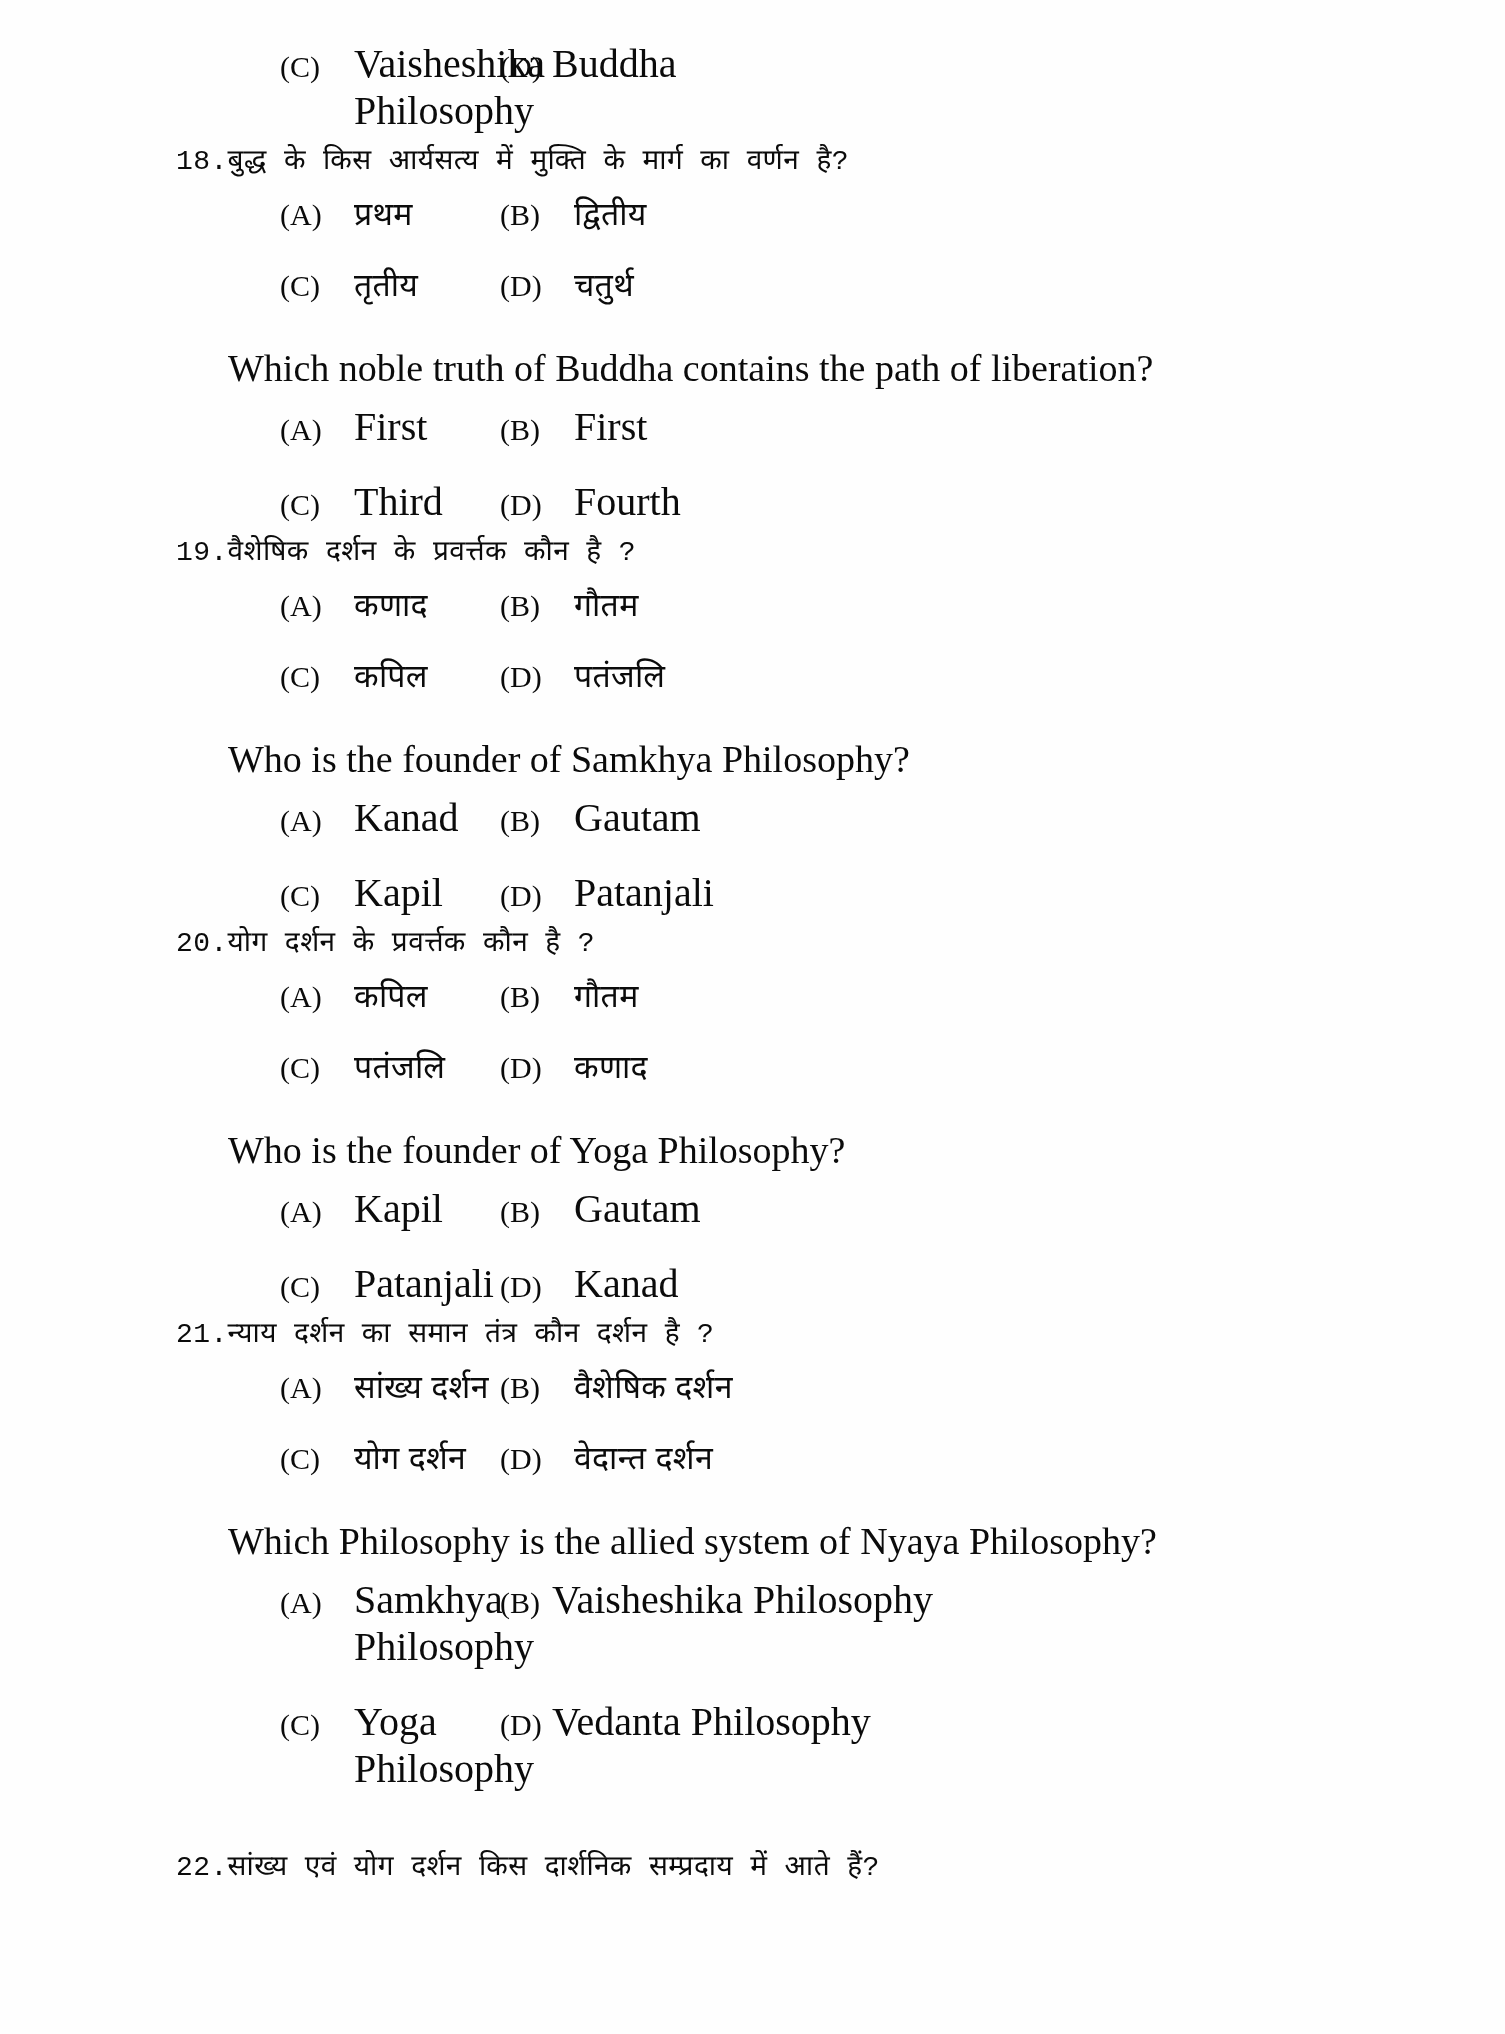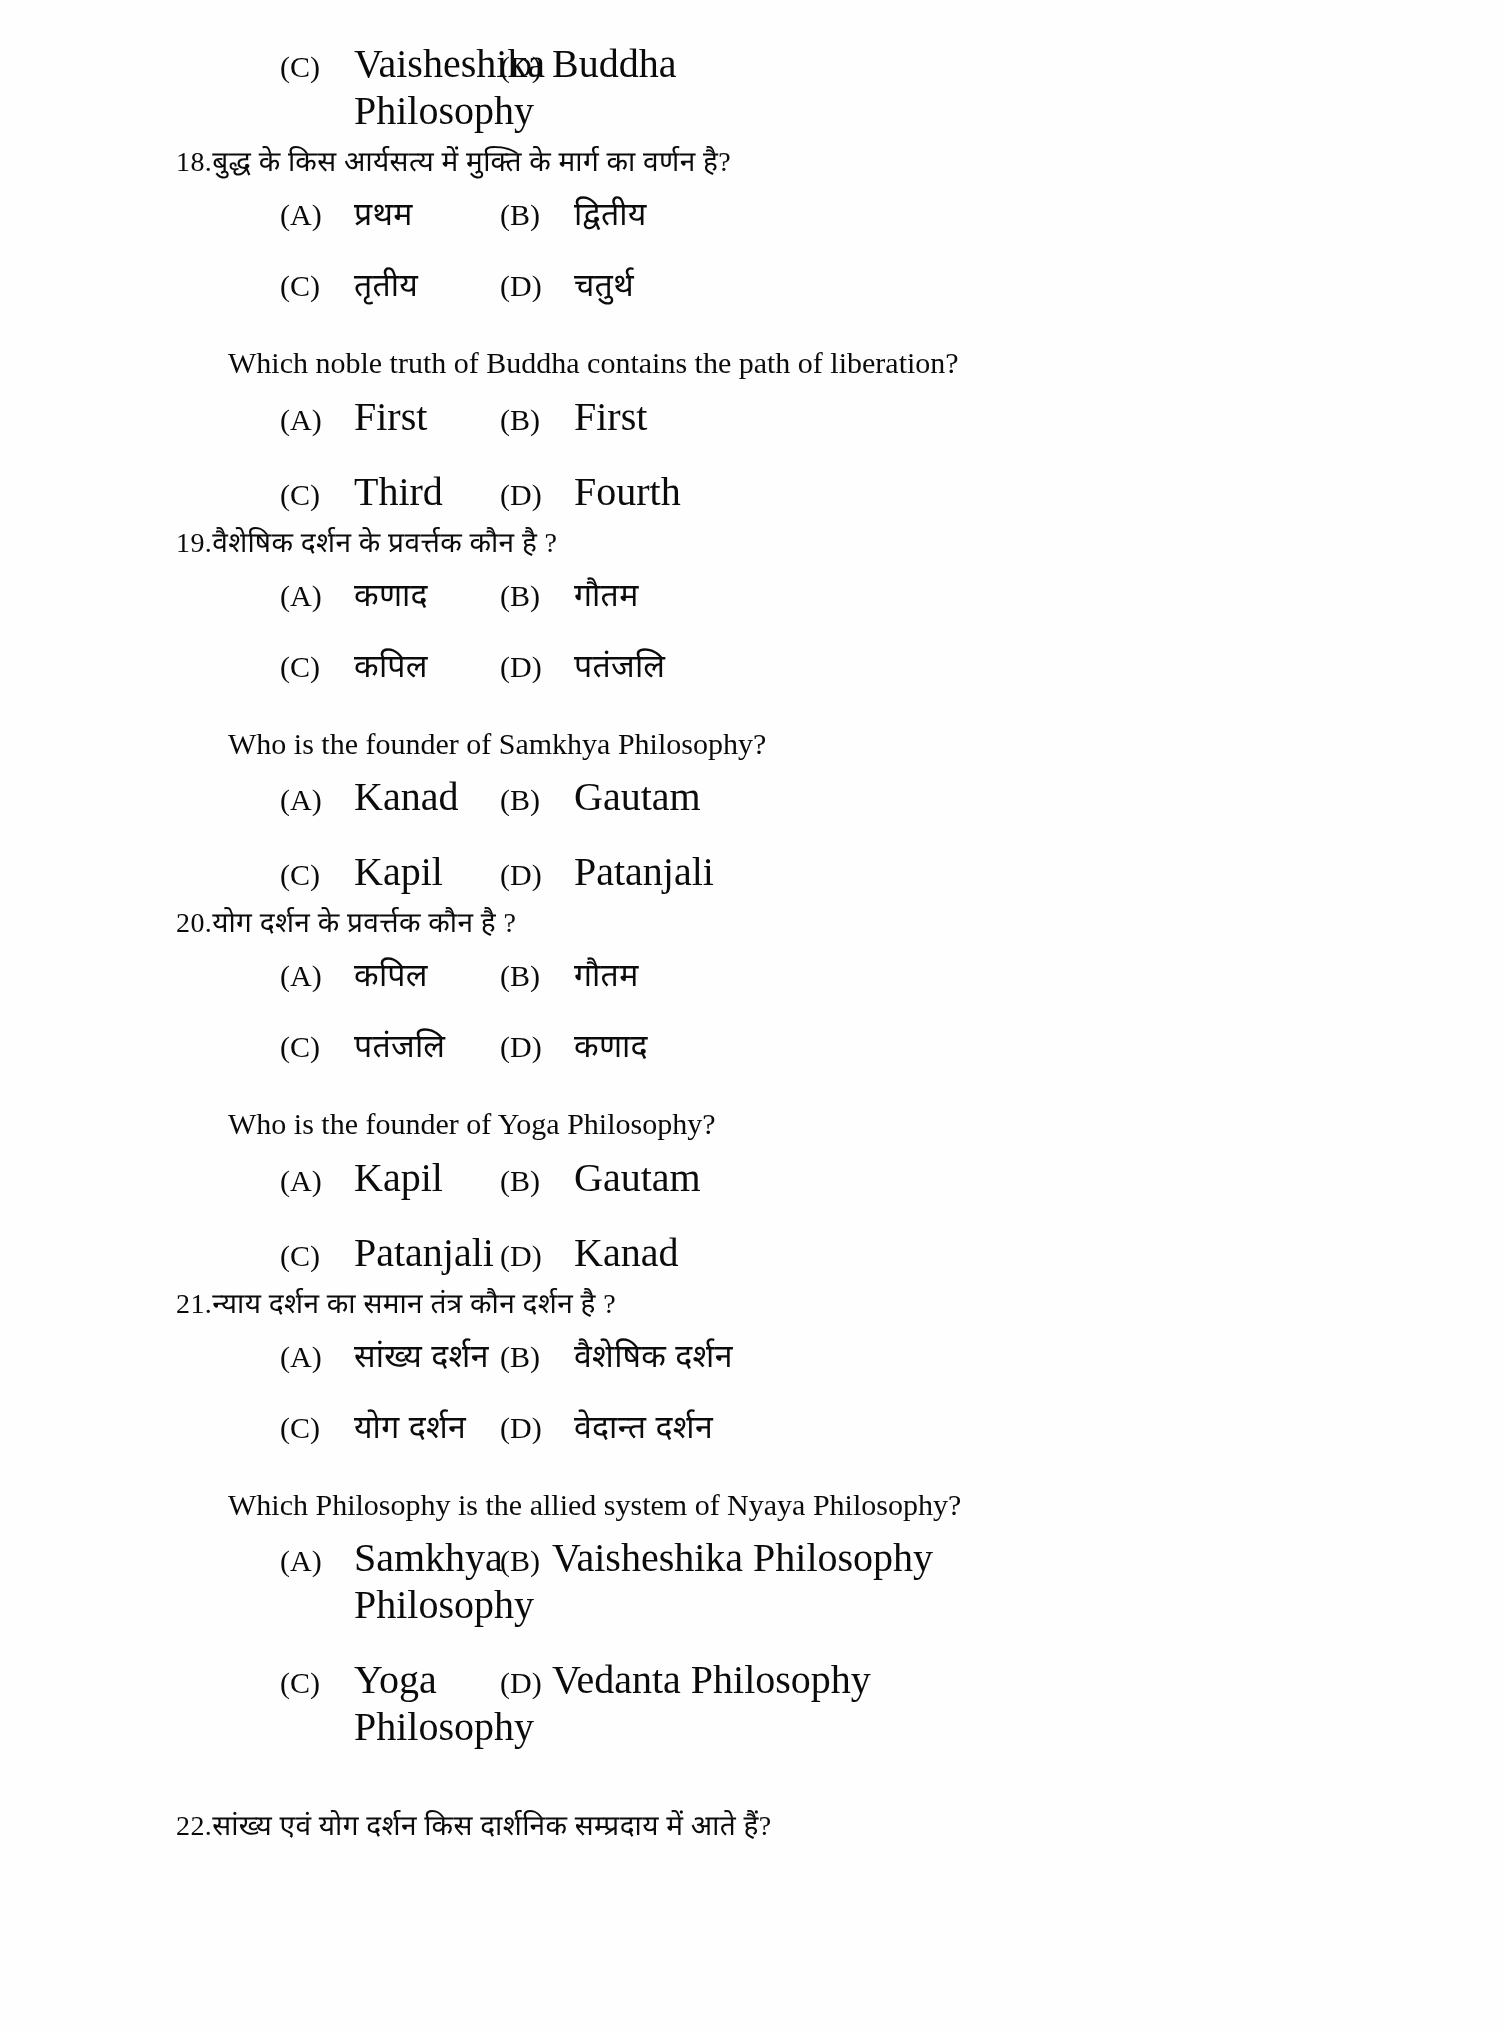--- a/index.html
+++ b/index.html
@@ -45,28 +45,28 @@
     padding-left: 228px;
     text-indent: 0;
     margin: 0;
     white-space: nowrap;
   }
   .qtext.numbered {
     padding-left: 228px;
     text-indent: -52px;
   }
   .qtext.hindi {
-    font-family: Liberation Serif, serif;
+    font-family: Liberation Mono, monospace;
     font-size: 28px;
     letter-spacing: 0.4px;
     font-weight: 500;
   }
   .qtext.english {
     font-family: "Liberation Serif", "DejaVu Serif", serif;
-    font-size: 30px;
+    font-size: 38px;
   }
 
   
   .opts {
     display: block;
     width: 100%;
     margin: 0;
   }
   .optrow {
     display: flex;

